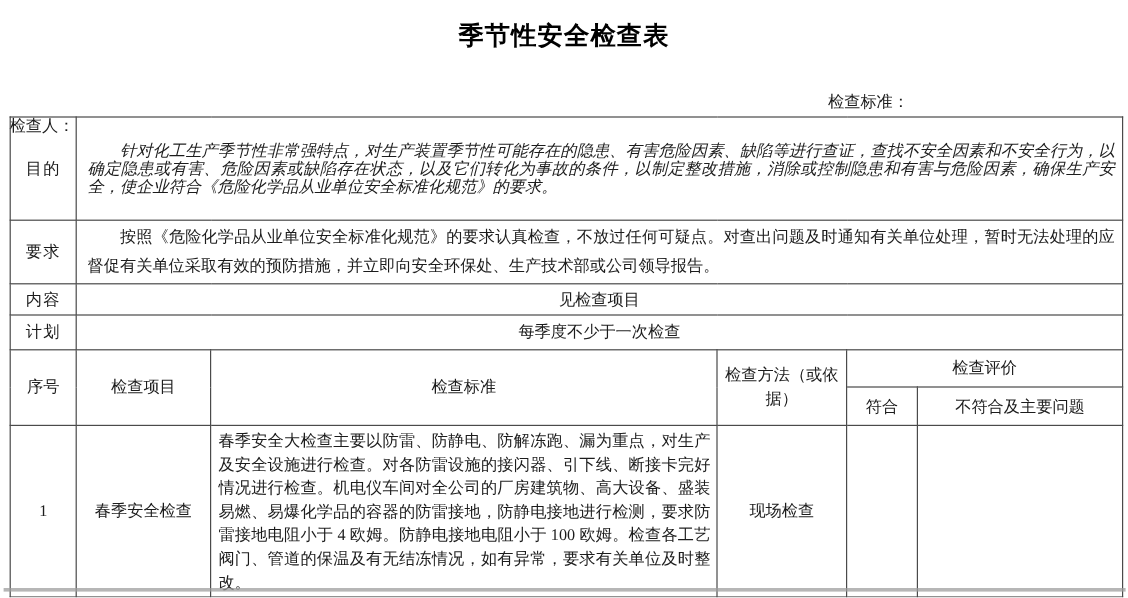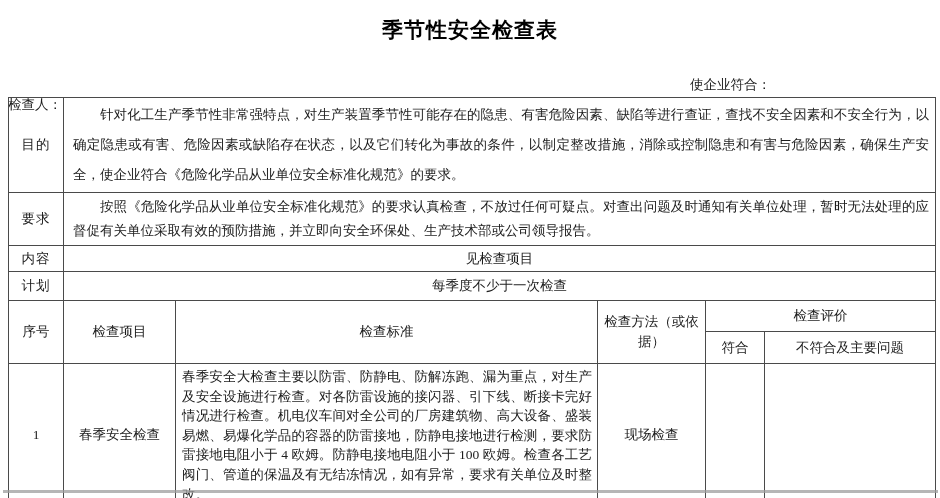--- a/index.html
+++ b/index.html
@@ -38,21 +38,21 @@
     vertical-align: middle;
     padding: 0 6px;
     overflow: hidden;
   }
   .cell-center { text-align: center; }
   .label-col   { text-align: center; letter-spacing: 1px; }
   .para {
     text-align: justify;
     padding: 2px 6px 2px 9px !important;
   }
-  .para-purpose { line-height: 30px; text-indent: 2em; }
+  .para-purpose { line-height: 15px; text-indent: 2em; font-style: italic; }
   .para-require { line-height: 24px; text-indent: 2em; }
   .standard-cell {
     text-align: justify; line-height: 19.6px;
     padding: 3px 5px 2px 6px !important;
     vertical-align: top;
   }
   .hdr { text-align: center; line-height: 20px; }
 
   .bottom-strip {
     position: absolute; left: 3px; top: 490px;
@@ -78,21 +78,21 @@
 </style>
 </head>
 <body>
 
 <div class="page">
 
   <div class="doc-title">季节性安全检查表</div>
 
   <div class="info-bar">
     <span class="info-inspector">检查人：</span>
-    <span class="info-time">使企业符合：</span>
+    <span class="info-time">检查标准：</span>
   </div>
 
   <table class="form">
     <colgroup>
       <col style="width:55px">
         <col style="width:112px">
         <col style="width:422px">
       <col style="width:108px">
         <col style="width:59px">
         <col style="width:171px">

